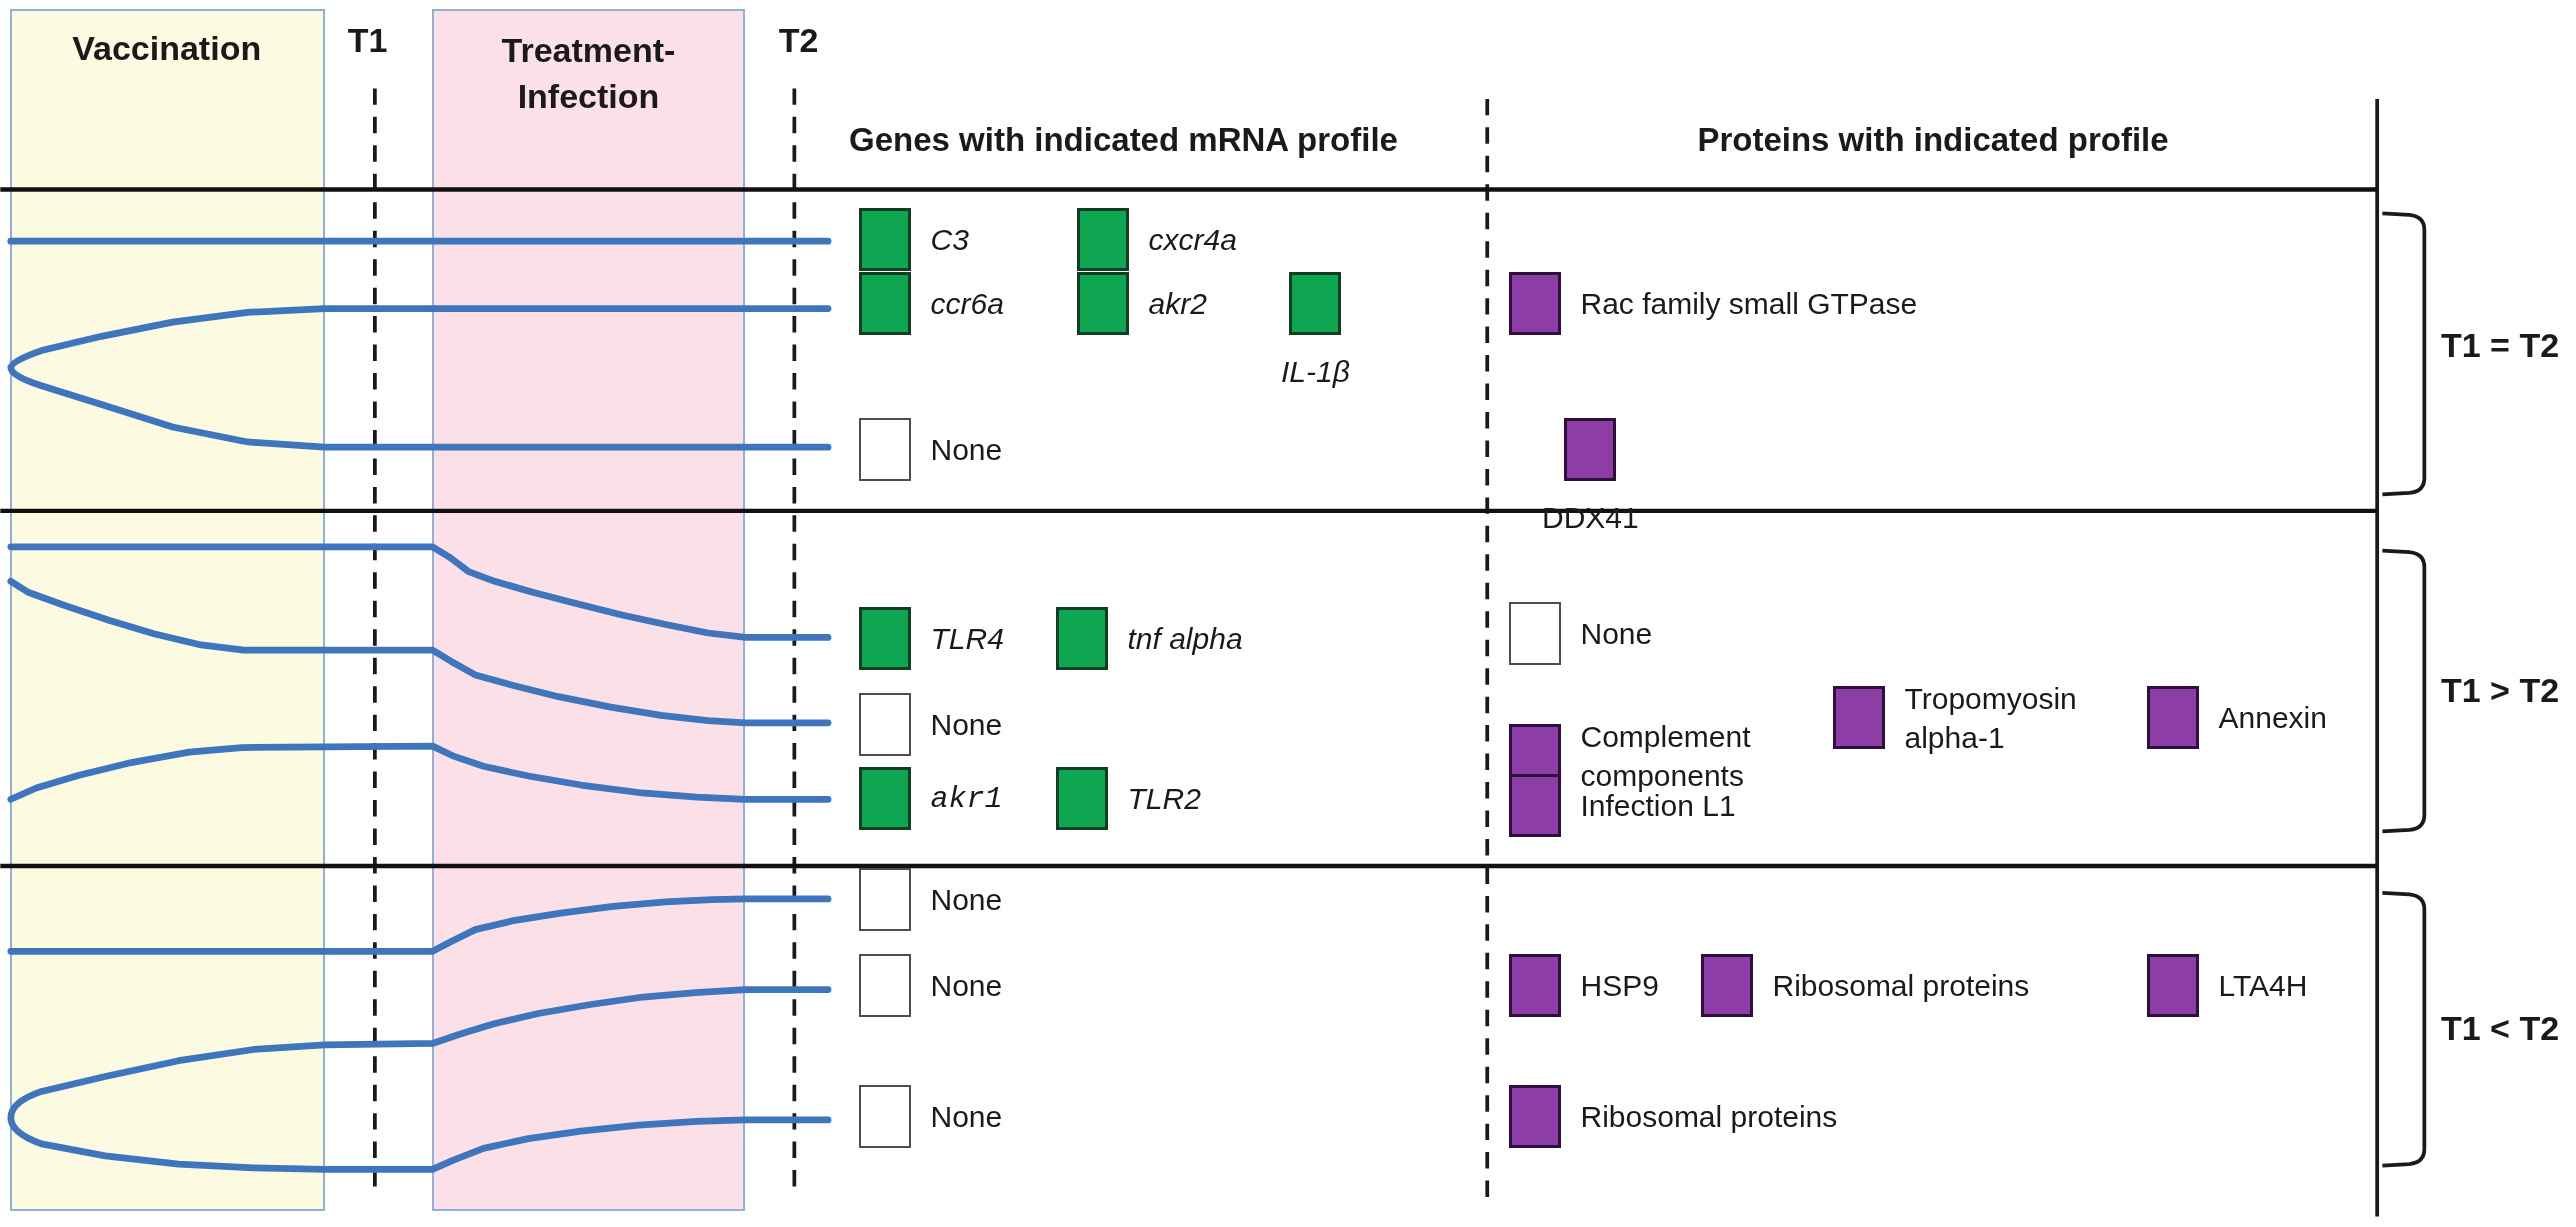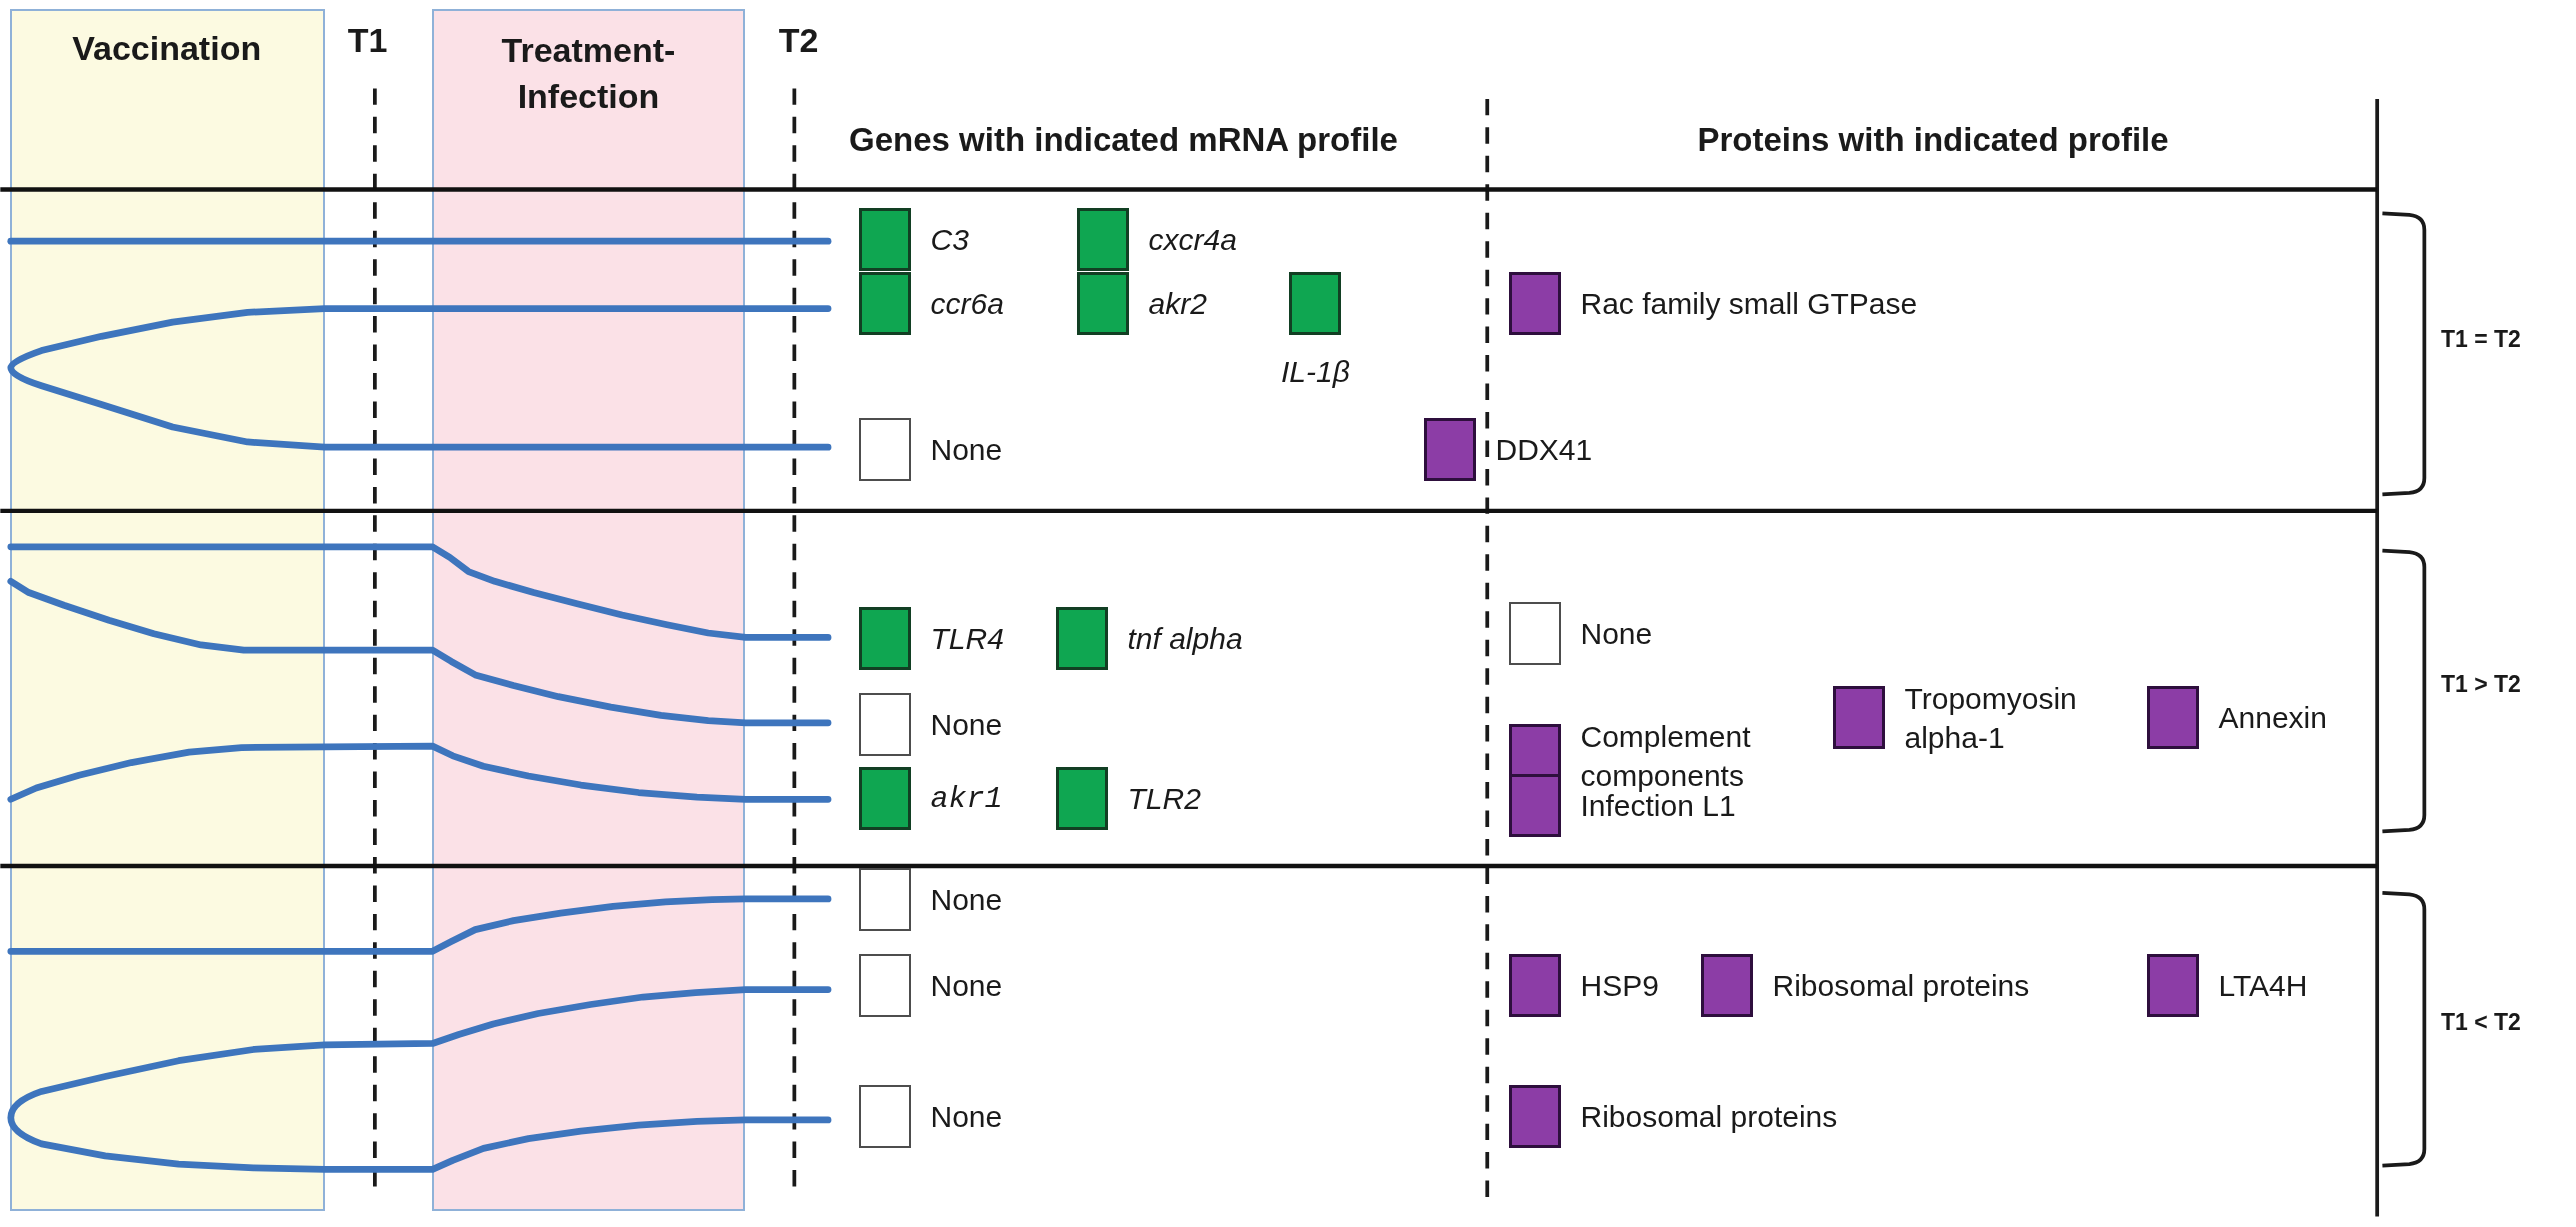--- a/index.html
+++ b/index.html
@@ -9,21 +9,21 @@
   }
   .abs{position:absolute;}
   
   .phase-box{position:absolute;top:9px;height:1202px;border:2.2px solid #8fb1d8;box-sizing:border-box;}
   .vacc-box{left:9.7px;width:315px;background:#fcfae1;}
   .treat-box{left:432px;width:313px;background:#fbe1e7;}
   
   .phase-title{position:absolute;font-size:34px;font-weight:bold;text-align:center;}
   .tp-label{position:absolute;font-size:34px;font-weight:bold;text-align:center;width:105px;}
   .col-header{position:absolute;font-size:33px;font-weight:bold;text-align:center;}
-  .bracket-label{position:absolute;font-size:23px;font-weight:600;white-space:nowrap;}
+  .bracket-label{position:absolute;font-size:34px;font-weight:600;white-space:nowrap;}
   
   .chip{position:absolute;height:63px;display:flex;align-items:center;gap:19.5px;}
   .sq{width:52px;height:63px;box-sizing:border-box;flex:0 0 auto;}
   .sq.green{background:#0fa651;border:3px solid #123f23;}
   .sq.purple{background:#8c3da6;border:3px solid #2e0f3d;}
   .sq.white{background:#ffffff;border:2.2px solid #4d4d4d;}
   .lbl{font-size:30px;white-space:nowrap;}
   .lbl.it{font-style:italic;}
   .lbl.wrap{white-space:normal;width:255px;line-height:39px;}
   svg.overlay{position:absolute;left:0;top:0;}
@@ -98,21 +98,21 @@
     <span class="lbl it">IL-1β</span>
   </div>
   <div class="chip layer-text" style="left:859px;top:418px;">
     <span class="sq white"></span>
     <span class="lbl">None</span>
   </div>
   <div class="chip layer-text" style="left:1509px;top:272px;">
     <span class="sq purple"></span>
     <span class="lbl">Rac family small GTPase</span>
   </div>
-  <div class="chip layer-text" style="left:1424px;top:418px;">
+  <div class="chip layer-text" style="left:1542px;top:418px;flex-direction:column;">
     <span class="sq purple"></span>
     <span class="lbl">DDX41</span>
   </div>
   <div class="bracket-label layer-text abs" style="left:2441px;top:326px;">T1 = T2</div>
 
   <div class="chip layer-text" style="left:859px;top:607px;">
     <span class="sq green"></span>
     <span class="lbl it">TLR4</span>
   </div>
   <div class="chip layer-text" style="left:1056px;top:607px;align-items:center;">

